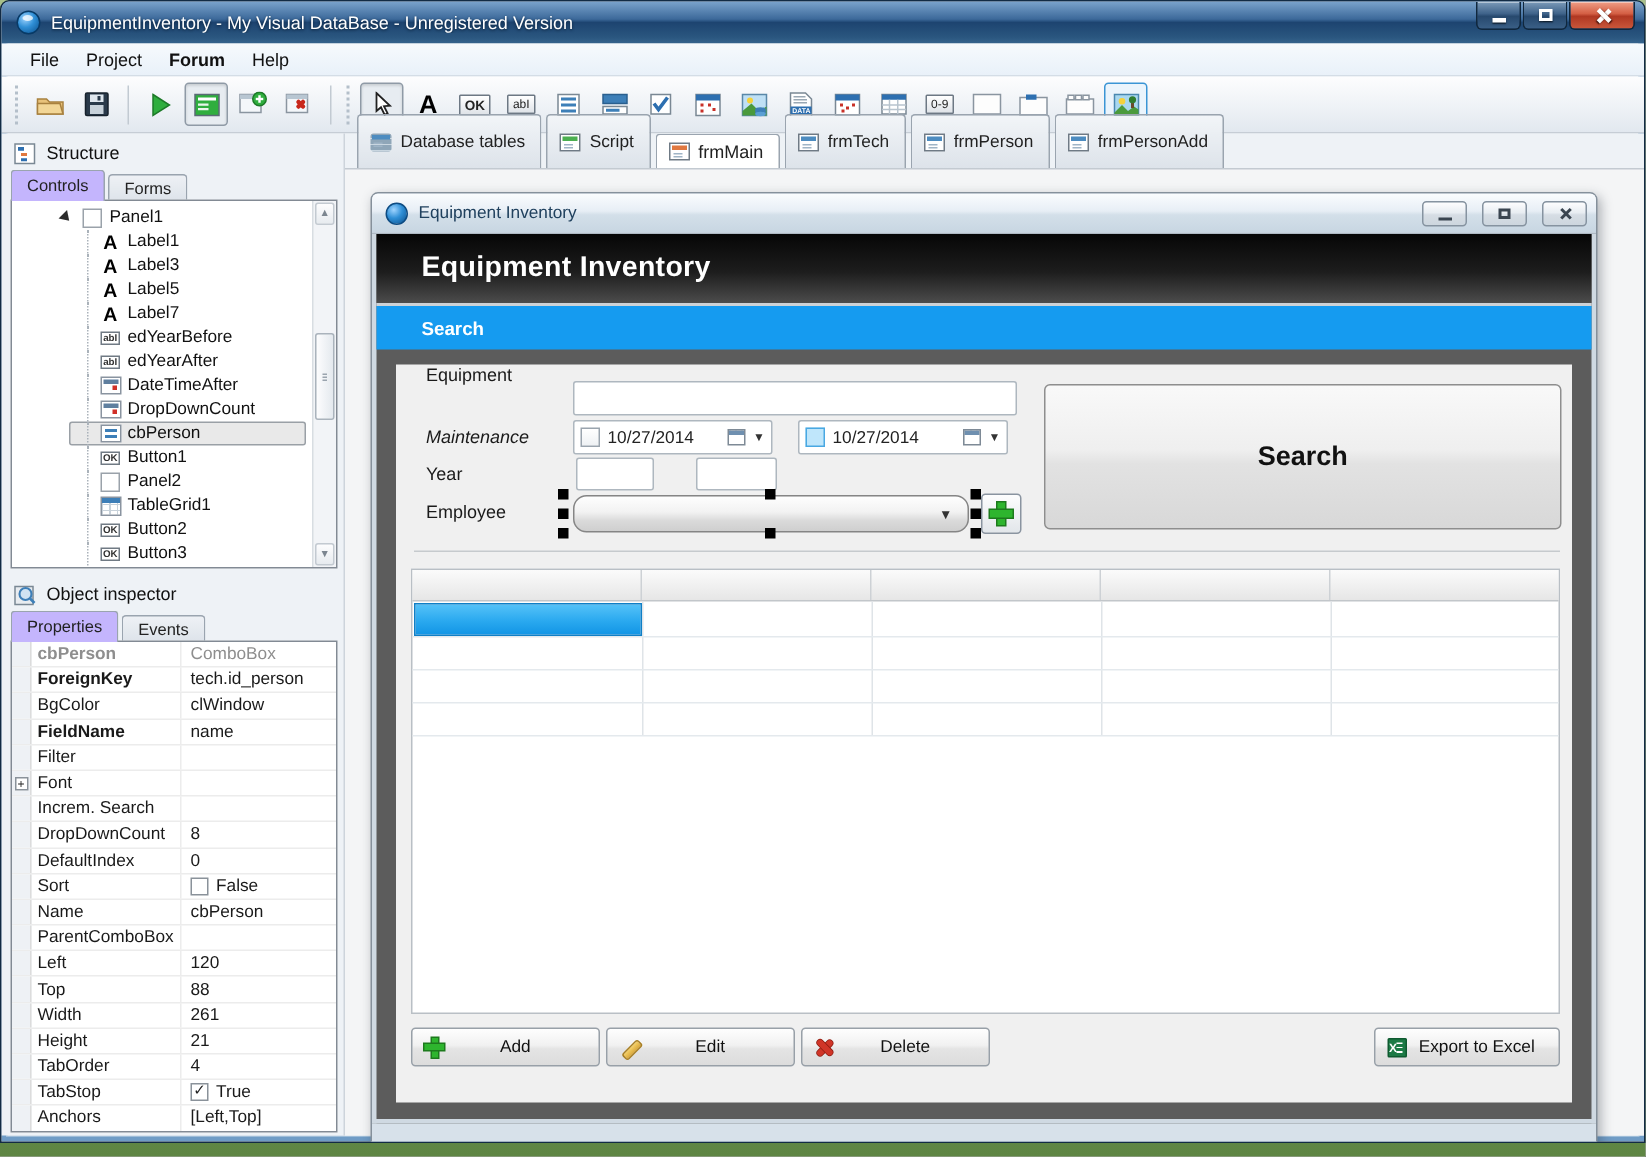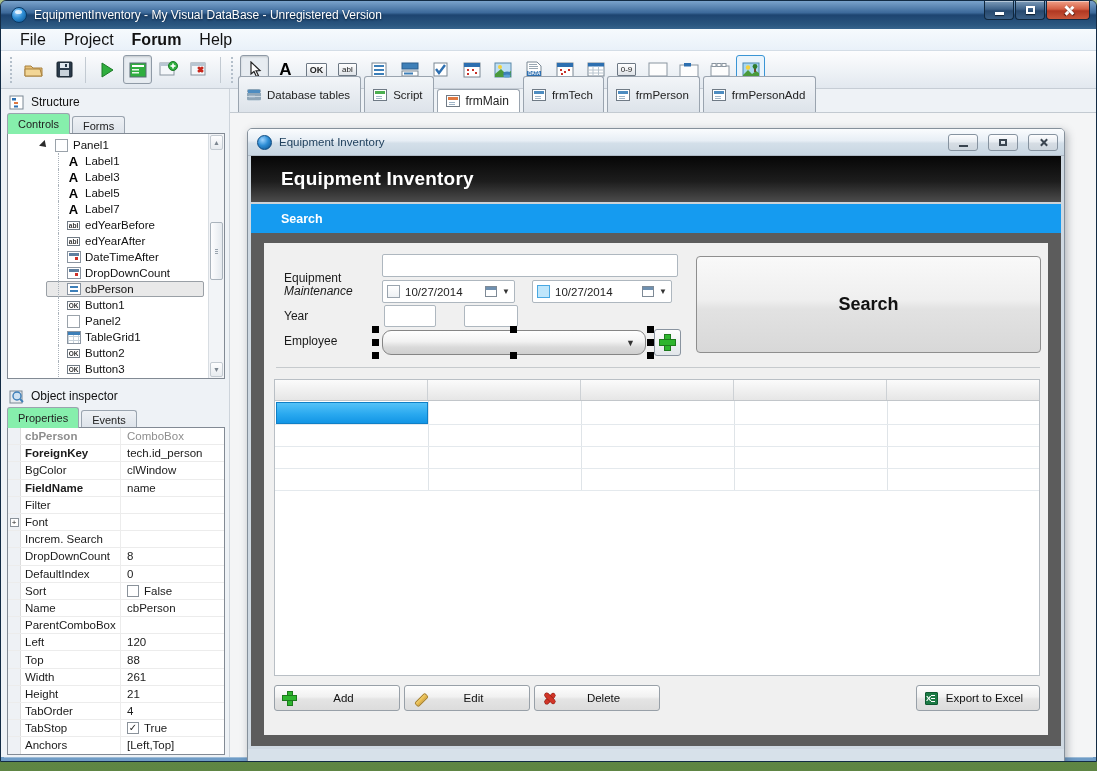--- a/index.html
+++ b/index.html
@@ -32,21 +32,21 @@
     background:linear-gradient(180deg,#f0a088 0%,#d45f44 45%,#b03822 55%,#c9573b 100%); }
   .glyph-min { width:9px; height:3px; background:#fff; box-shadow:0 1px 1px #123; margin-top:6px; }
   .glyph-max { width:9px; height:8px; border:2px solid #fff; box-shadow:0 1px 1px #123; }
   .glyph-x  { position:relative; width:11px; height:11px; }
   .glyph-x::before,.glyph-x::after { content:""; position:absolute; left:5px; top:0; width:2.5px; height:11px;
     background:#fff; box-shadow:0 1px 1px #401008; }
   .glyph-x::before { transform:rotate(45deg);} .glyph-x::after{ transform:rotate(-45deg);}
 
   .menubar { height:22px; background:linear-gradient(180deg,#f6fafd,#e9f1f9); display:flex; align-items:center;
     padding-left:10px; border-bottom:1px solid #d4dde6; }
-  .menu-item { padding:3px 9px; font-size:16px; color:#111; }
+  .menu-item { padding:3px 9px; font-size:12px; color:#111; }
   .menu-item.bold { font-weight:bold; }
 
   
   .toolbar { height:38px; background:linear-gradient(180deg,#fdfdfe 0%,#eef2f6 55%,#e2e8ef 100%);
     border-bottom:1px solid #c6cdd5; display:flex; align-items:center; padding:0 4px; }
   .tgrip { width:3px; height:26px; border-left:2px dotted #b4bfca; margin:0 5px; }
   .tsep { width:1px; height:26px; background:#c2cad2; margin:0 5px; }
   .tbtn { width:29px; height:29px; display:flex; align-items:center; justify-content:center;
     border:1px solid transparent; border-radius:3px; margin:0 1px; }
   .tbtn.pressed { background:#e7ecf1; border-color:#8f9aa6; box-shadow:inset 0 1px 2px rgba(0,0,0,.15); }
@@ -57,21 +57,21 @@
   .bigA { font-size:17px; font-weight:bold; color:#000; }
 
   
   .workspace { position:absolute; top:88px; left:0; right:0; bottom:4px; display:flex; background:#eef2f6; }
   .sidebar { width:228px; display:flex; flex-direction:column; padding:2px 0 0 0; }
   .panel-header { height:22px; display:flex; align-items:center; gap:7px; padding-left:8px; flex:0 0 auto; }
   .panel-header .ph-label { font-size:12px; color:#111; }
   .subtabs { display:flex; align-items:flex-end; height:21px; padding-left:6px; flex:0 0 auto; }
   .subtab { padding:3px 10px 2px; font-size:11px; background:linear-gradient(#eef1f5,#dde3ea);
     border:1px solid #9aa4af; border-bottom:none; border-radius:3px 3px 0 0; margin-right:2px; color:#222; height:18px;}
-  .subtab.active { background:#86efac; height:21px; padding-top:4px; position:relative; z-index:2; }
+  .subtab.active { background:#c4b5fd; height:21px; padding-top:4px; position:relative; z-index:2; }
 
   .treebox { margin:0 4px 6px 6px; background:#fff; border:1px solid #828a94; flex:0 0 246px;
     position:relative; overflow:hidden; margin-top:-1px; z-index:1; }
   .tree { position:absolute; inset:3px 18px 2px 2px; }
   .trow { height:16px; display:flex; align-items:center; gap:4px; padding-left:30px; position:relative; }
   .trow.child { padding-left:56px; }
   .trow.child::before { content:""; position:absolute; left:48px; top:0; bottom:0; border-left:1px dotted #aab2ba; }
   .texp { width:0; height:0; border-left:4px solid transparent; border-right:4px solid transparent;
     border-top:6px solid #2b2b2b; transform:rotate(-45deg); margin-right:2px; }
   .tlabel { font-size:11.5px; color:#111; white-space:nowrap; }
@@ -156,21 +156,21 @@
   .fw-header { height:46px; background:linear-gradient(180deg,#060606 0%,#1d1d1d 55%,#4c4c4c 100%);
     display:flex; align-items:center; padding-left:30px; }
   .fw-header span { color:#fff; font-weight:bold; font-size:19px; letter-spacing:.2px; }
   .fw-gap { height:2px; background:#cdd2d6; }
   .fw-searchbar { height:29px; background:#159bf0; display:flex; align-items:center; padding-left:30px; }
   .fw-searchbar span { color:#fff; font-weight:bold; font-size:12.5px; }
   .fw-body { height:516px; padding:10px 13px 14px 13px; }
   .cpanel { position:relative; width:100%; height:100%; background:#f0f0f0; }
 
   .flabel { position:absolute; font-size:12px; color:#1a1a1a; }
-  .l-equipment{left:20px;top:28px;} .l-maintenance{left:20px;top:41px;font-style:italic;}
+  .l-equipment{left:20px;top:0;} .l-maintenance{left:20px;top:41px;font-style:italic;}
   .l-year{left:20px;top:66px;} .l-employee{left:20px;top:91px;}
 
   .tinput { position:absolute; border:1px solid #aeb7bf; background:#fff; border-radius:2px;
     font:inherit; padding:0 4px; outline:none; }
   .in-equipment{left:118px;top:11px;width:296px;height:23px;}
   .in-yr1{left:120px;top:62px;width:52px;height:22px;}
   .in-yr2{left:200px;top:62px;width:54px;height:22px;}
 
   .dp { position:absolute; height:23px; border:1px solid #aeb7bf; background:#fff; border-radius:2px;
     display:flex; align-items:center; padding:0 4px; gap:5px; }

